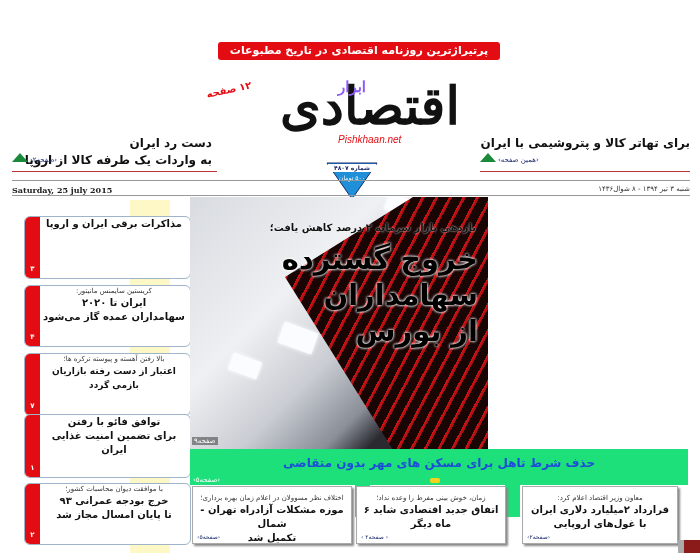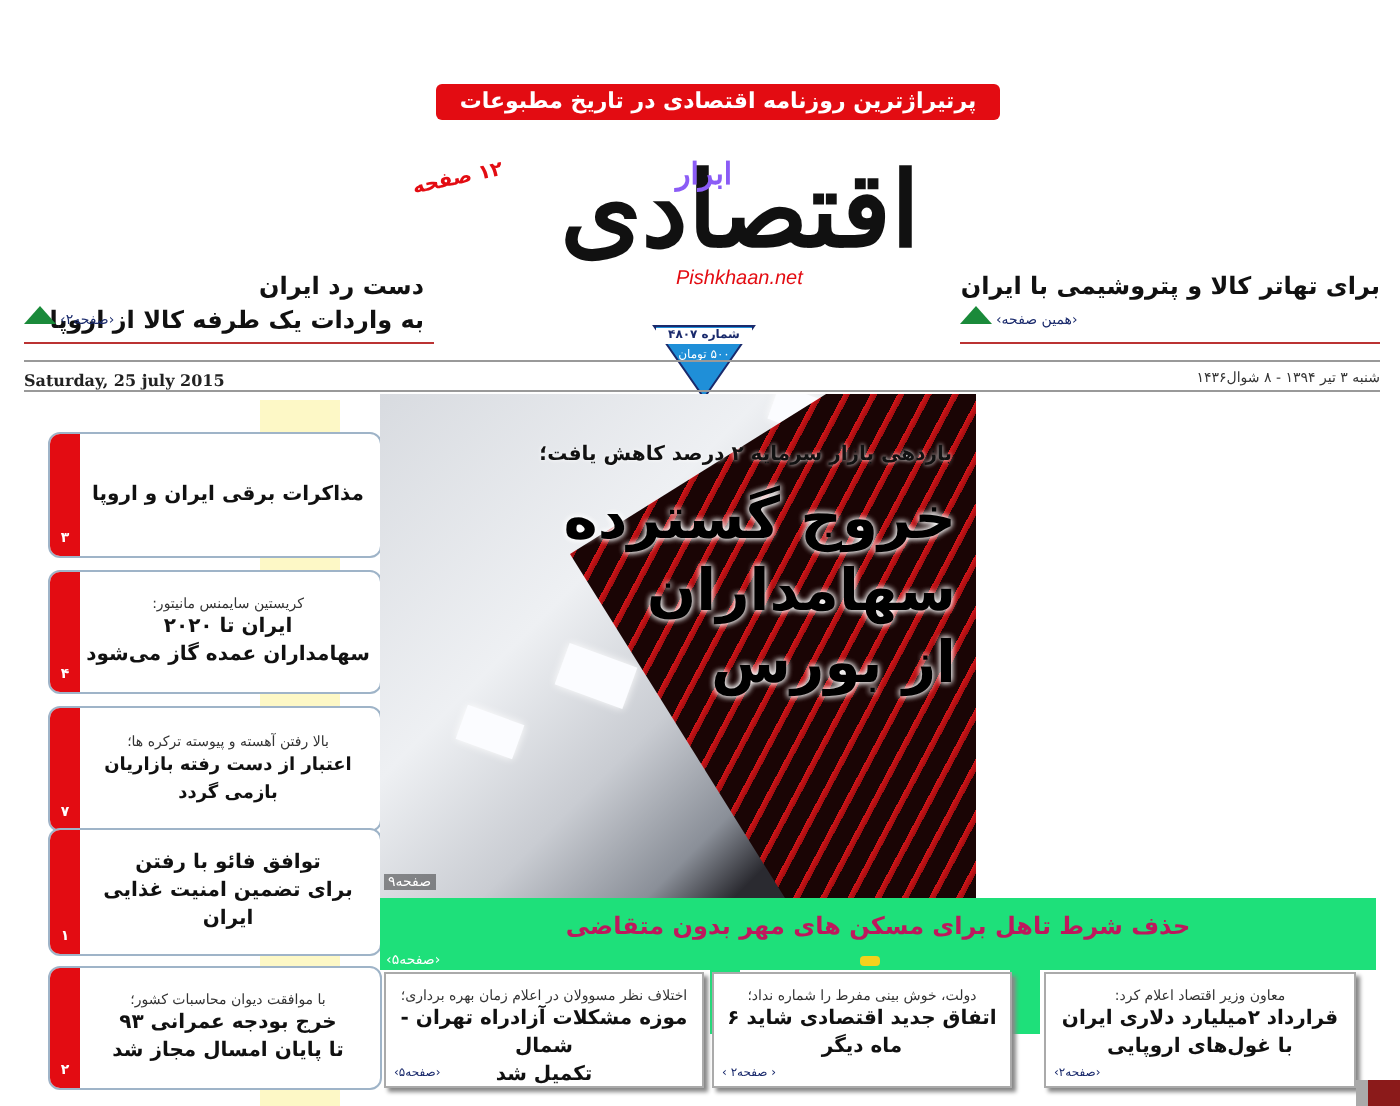--- a/index.html
+++ b/index.html
@@ -83,21 +83,21 @@
   }
   .card-bar {
     position: absolute; left: 0; top: 0; bottom: 0; width: 15px; background: #e30c12;
   }
   .card-num {
     position: absolute; left: 0; bottom: 5px; width: 15px; text-align: center;
     color: #fff; font-size: 7px; font-weight: bold;
   }
   .card-body {
     position: absolute; left: 17px; right: 4px; top: 0; bottom: 0;
-    display: flex; flex-direction: column; justify-content: center; align-items: center;
+    display: flex; flex-direction: column; align-items: center;
     direction: rtl; text-align: center;
   }
   .card-kicker { font-size: 7px; color: #333; line-height: 10px; }
   .card-title { font-size: 10px; font-weight: bold; line-height: 14px; color: #111; }
 
   .hero { position: absolute; left: 190px; top: 197px; width: 298px; height: 252px; overflow: hidden; }
   .hero-bg {
     position: absolute; inset: 0;
     background: linear-gradient(135deg, #d8dbe0 0%, #eef0f3 35%, #c9ccd2 55%, #8a8f98 70%, #2a2a30 78%);
   }
@@ -123,21 +123,21 @@
     background: rgba(0,0,0,0.4); padding: 0 2px; text-align: center;
   }
 
   .right-edge { position: absolute; left: 688px; top: 197px; width: 12px; height: 356px; background: #fff; }
 
   .green-bar {
     position: absolute; left: 190px; top: 449px; width: 498px; height: 30px; background: #1ee07a;
   }
   .green-bar-text {
     position: absolute; left: 190px; top: 456px; width: 498px; text-align: center; direction: rtl;
-    font-size: 12px; font-weight: bold; color: #be185d;
+    font-size: 12px; font-weight: bold; color: #1d4ed8;
   }
   .green-strip { position: absolute; left: 190px; top: 479px; width: 498px; height: 6px; background: #1ee07a; }
   .green-pillar { position: absolute; top: 479px; width: 15px; height: 38px; background: #1ee07a; }
   .green-pageref { position: absolute; left: 193px; top: 476px; font-size: 7px; color: #fff; direction: rtl; }
   .yellow-chip { position: absolute; left: 430px; top: 478px; width: 10px; height: 5px; background: #f4d21c; border-radius: 2px; }
 
   .bcard {
     position: absolute; top: 486px; height: 58px; background: #fff;
     border: 1px solid #aaa; box-shadow: 2px 2px 2px #888;
     direction: rtl; text-align: center; overflow: hidden;
@@ -269,21 +269,21 @@
 <div class="green-pageref">‹صفحه۵›</div>
 <div class="yellow-chip"></div>
 
 <div class="bcard" style="left:192px; width:160px;">
   <div class="k">اختلاف نظر مسوولان در اعلام زمان بهره برداری؛</div>
   <div class="t">موزه مشکلات آزادراه تهران - شمال</div>
   <div class="t">تکمیل شد</div>
   <div class="p">‹صفحه۵›</div>
 </div>
 <div class="bcard" style="left:356px; width:150px;">
-  <div class="k">دولت، خوش بینی مفرط را شماره نداد؛</div>
+  <div class="k">زمان، خوش بینی مفرط را وعده نداد؛</div>
   <div class="t">اتفاق جدید اقتصادی شاید ۶ ماه دیگر</div>
   <div class="p">‹ صفحه۲ ›</div>
 </div>
 <div class="bcard" style="left:522px; width:156px;">
   <div class="k">معاون وزیر اقتصاد اعلام کرد:</div>
   <div class="t">قرارداد ۲میلیارد دلاری ایران</div>
   <div class="t">با غول‌های اروپایی</div>
   <div class="p">‹صفحه۲›</div>
 </div>
 

